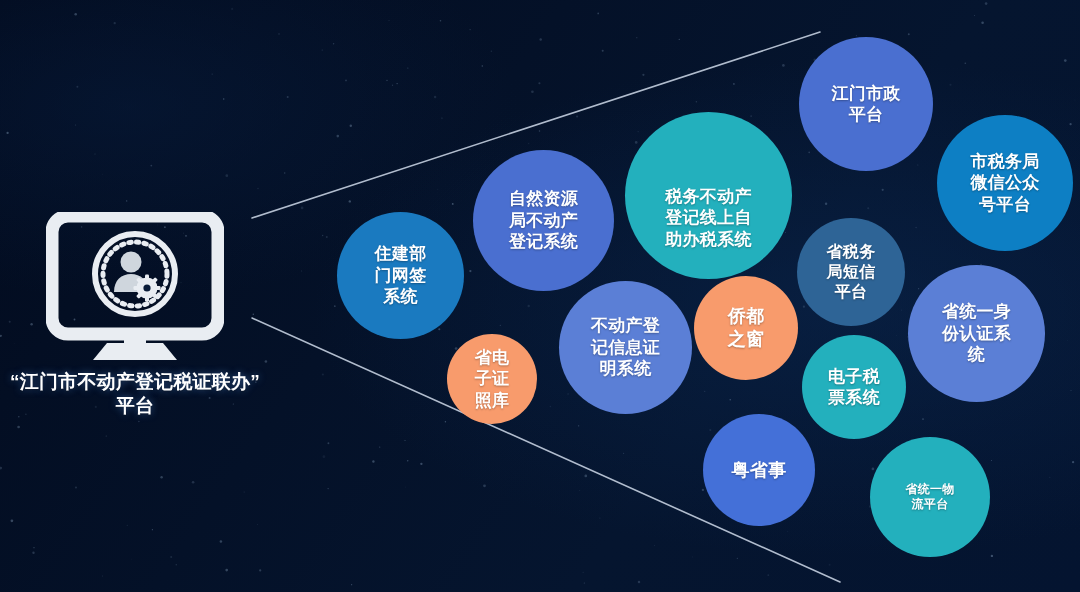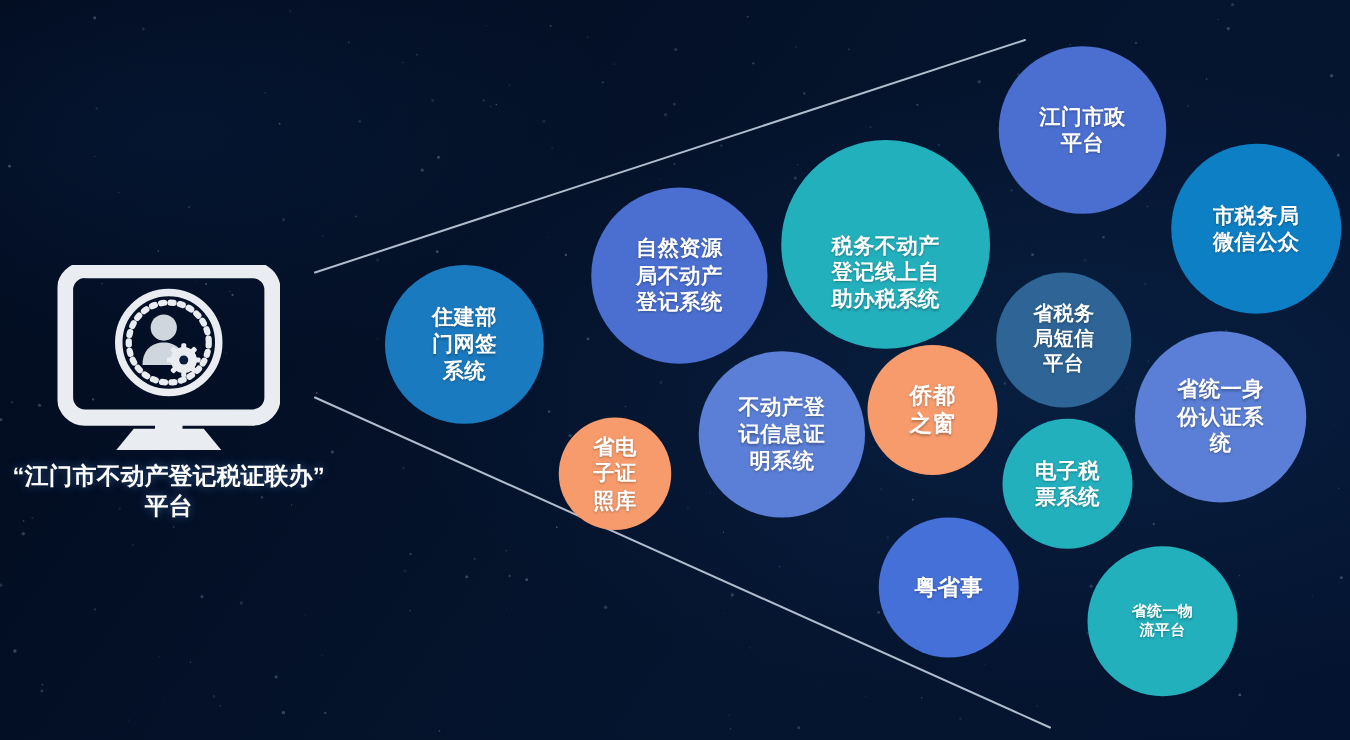--- a/index.html
+++ b/index.html
@@ -336,21 +336,21 @@
       <circle cx="101" cy="76" r="3.6" fill="#0b1d3a"></circle>
     </svg>
 
     <div id="platform-caption">
       <div>“江门市不动产登记税证联办”</div>
       <div>平台</div>
     </div>
   </div>
 
   <div id="bubble-layer">
-      <div class="bubble" title="住建部门网签系统" style="left: 308px; top: 212px; width: 127px; height: 127px; background: rgb(26, 122, 192); font-size: 17px;">
+      <div class="bubble" title="住建部门网签系统" style="left: 337px; top: 212px; width: 127px; height: 127px; background: rgb(26, 122, 192); font-size: 17px;">
         <div style="width: 100%;">
           <span>住建部</span>
           <span>门网签</span>
           <span>系统</span>
         </div>
       </div>
       <div class="bubble" title="自然资源局不动产登记系统" style="left: 473px; top: 150px; width: 141px; height: 141px; background: rgb(74, 111, 208); font-size: 17px;">
         <div style="width: 100%;">
           <span>自然资源</span>
           <span>局不动产</span>
@@ -367,20 +367,21 @@
       <div class="bubble" title="江门市政务一体化平台" style="left: 799px; top: 37px; width: 134px; height: 134px; background: rgb(74, 111, 208); font-size: 17px;">
         <div style="width: 100%;">
           <span>江门市政</span>
           <span>平台</span>
         </div>
       </div>
       <div class="bubble" title="市税务局微信公众号平台" style="left: 937px; top: 115px; width: 136px; height: 136px; background: rgb(13, 127, 196); font-size: 17px;">
         <div style="width: 100%;">
           <span>市税务局</span>
           <span>微信公众</span>
+          <span>号平台</span>
         </div>
       </div>
       <div class="bubble" title="省税务局短信平台" style="left: 797px; top: 218px; width: 108px; height: 108px; background: rgb(46, 100, 150); font-size: 16px;">
         <div style="width: 100%;">
           <span>省税务</span>
           <span>局短信</span>
           <span>平台</span>
         </div>
       </div>
       <div class="bubble" title="省统一身份认证系统" style="left: 908px; top: 265px; width: 137px; height: 137px; background: rgb(91, 127, 214); font-size: 17px;">

